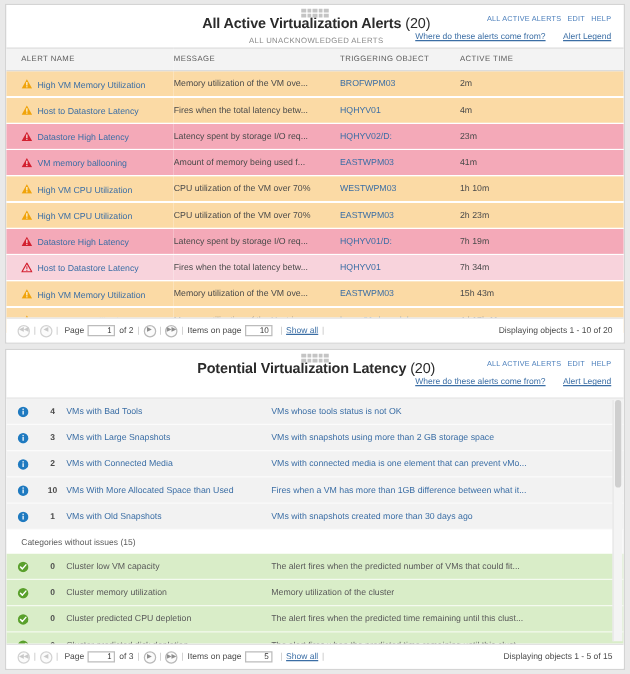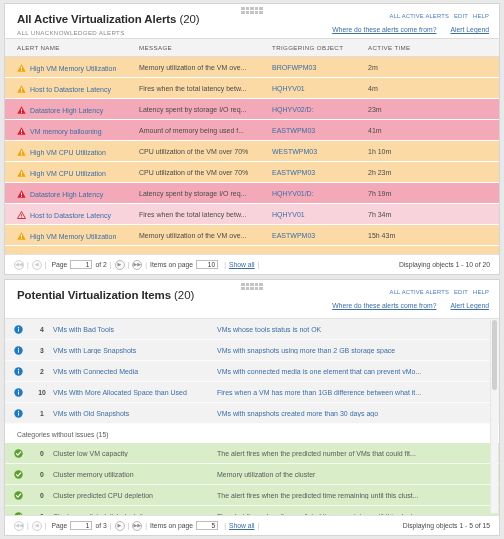--- a/index.html
+++ b/index.html
@@ -51,20 +51,21 @@
     display: block;
     background: #c4c4c4;
     border-radius: 0;
   }
 
   .panel-head {
     padding: 9px 10px 6px 12px;
     position: relative;
     height: 34px;
     box-sizing: border-box;
+    text-align: center;
   }
   .panel-title {
     font-size: 11.5px;
     font-weight: bold;
     color: #2b2b2b;
     letter-spacing: -0.1px;
     line-height: 13px;
   }
   .panel-title .count {
     font-weight: normal;
@@ -457,21 +458,21 @@
         <i></i>
         <i></i>
         <i></i>
         <i></i>
         <i></i>
         <i></i>
     </div>
 
     <div class="panel-head">
       <div class="panel-title">
-        <span>Potential Virtualization Items</span>
+        <span>Potential Virtualization Latency</span>
         <span class="count">(20)</span>
       </div>
       <div class="head-links-top">
         <a>ALL ACTIVE ALERTS</a><a>EDIT</a><a>HELP</a>
       </div>
       <div class="head-links-bottom">
         <a>Where do these alerts come from?</a><a>Alert Legend</a>
       </div>
     </div>
 

